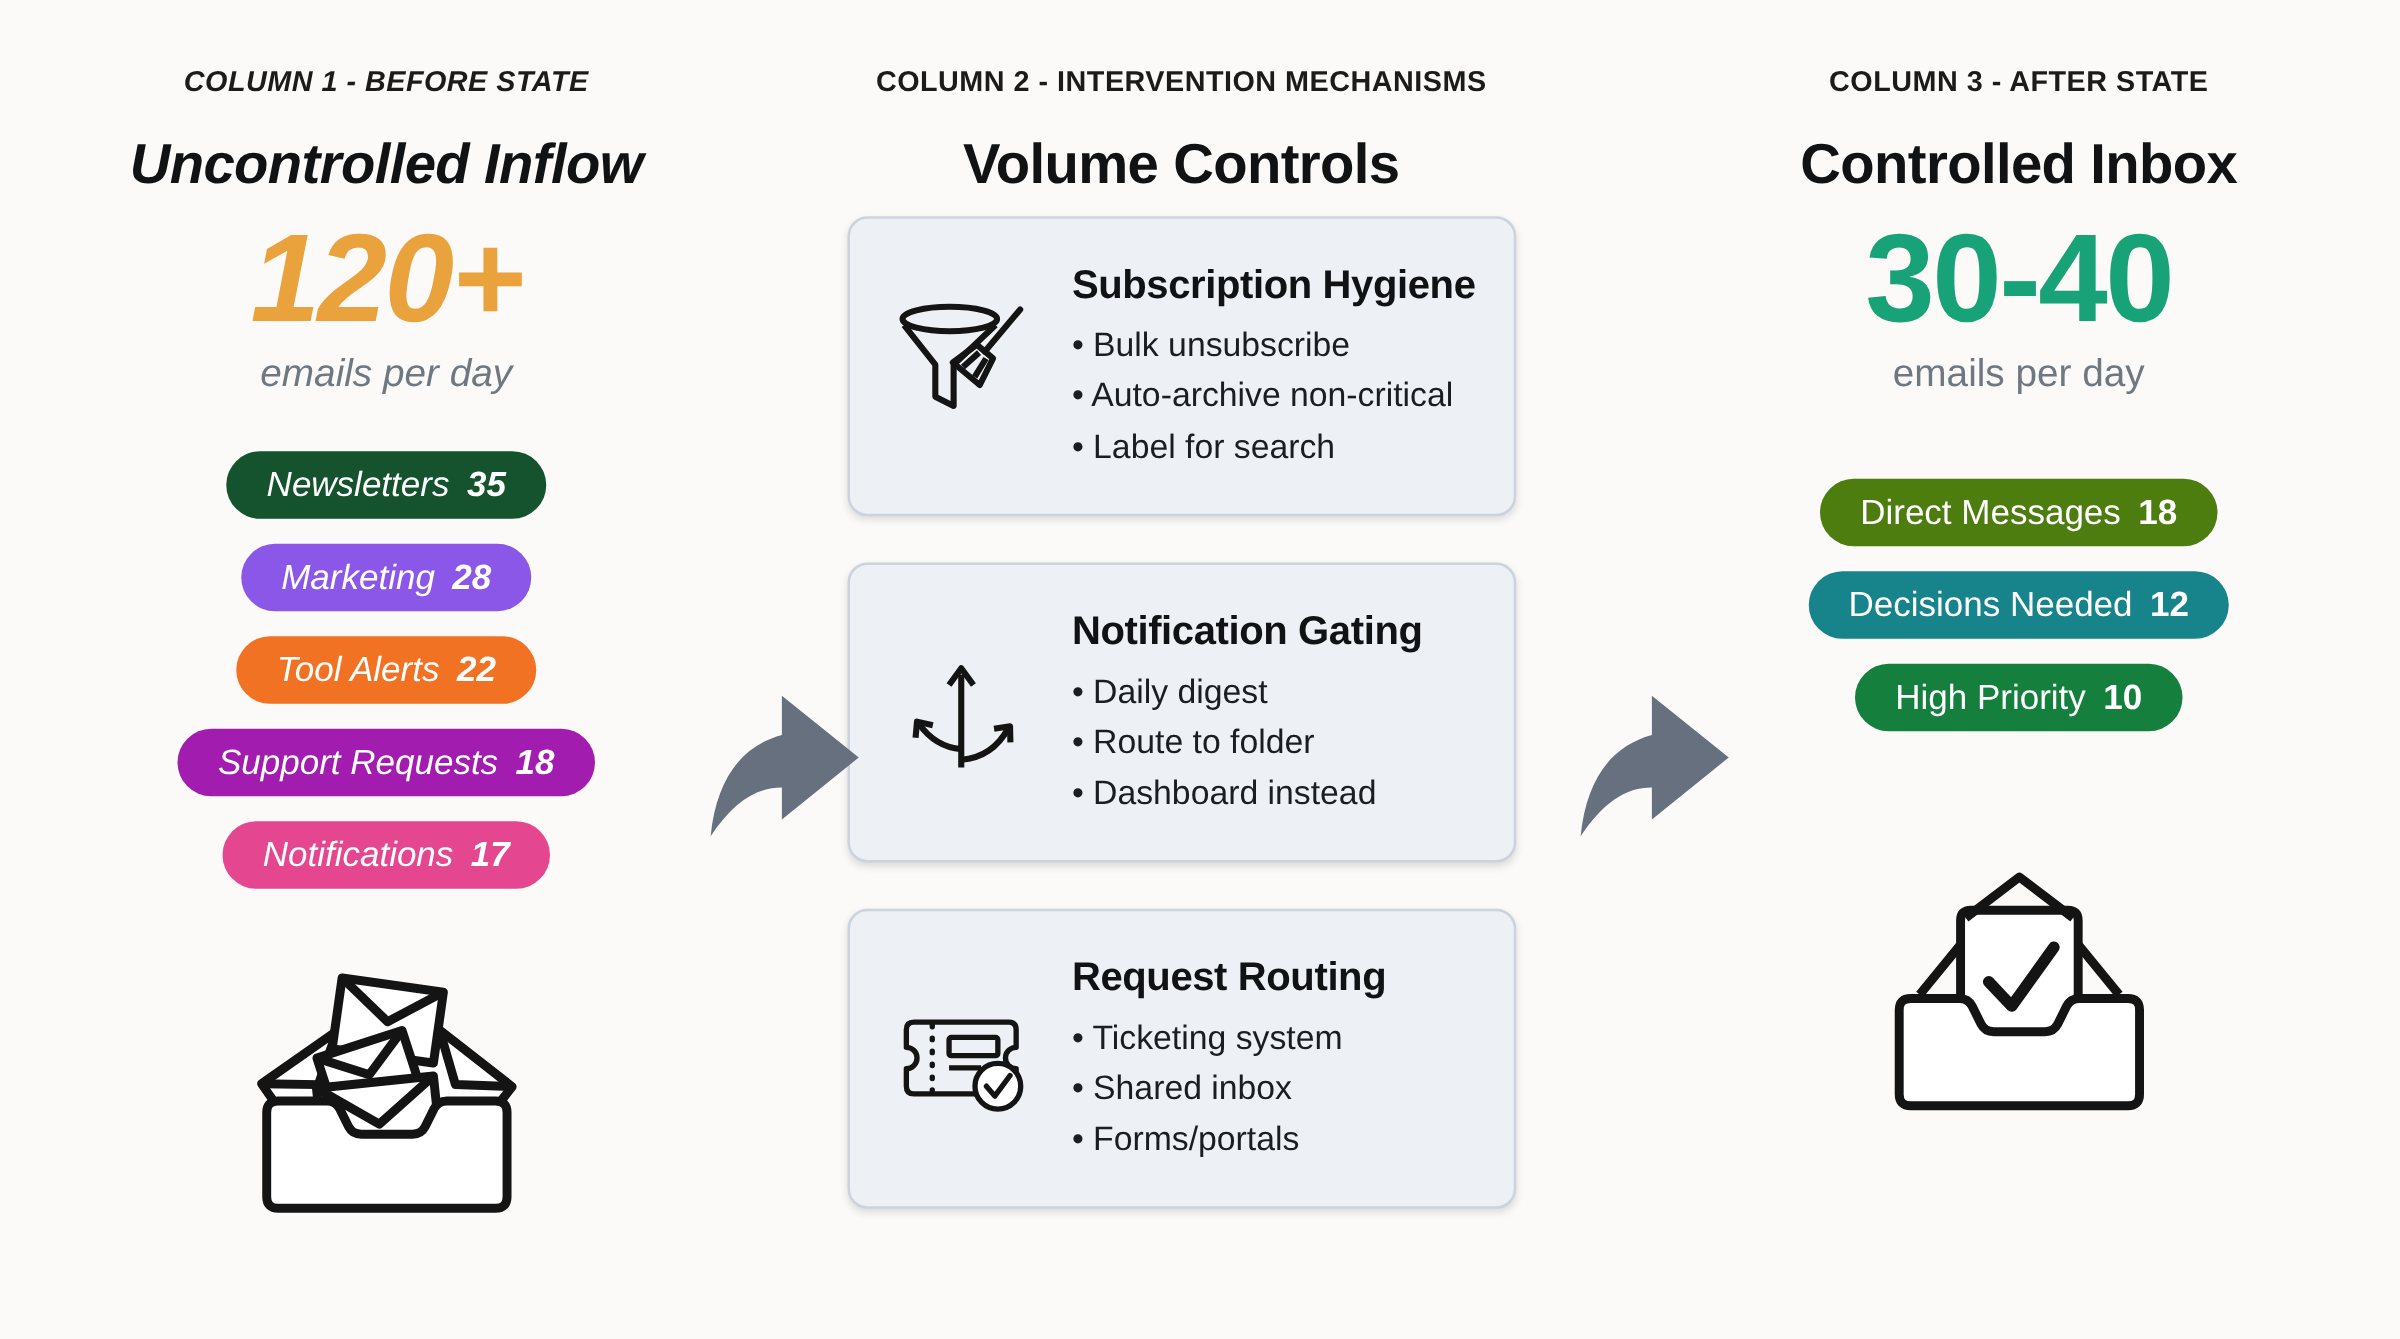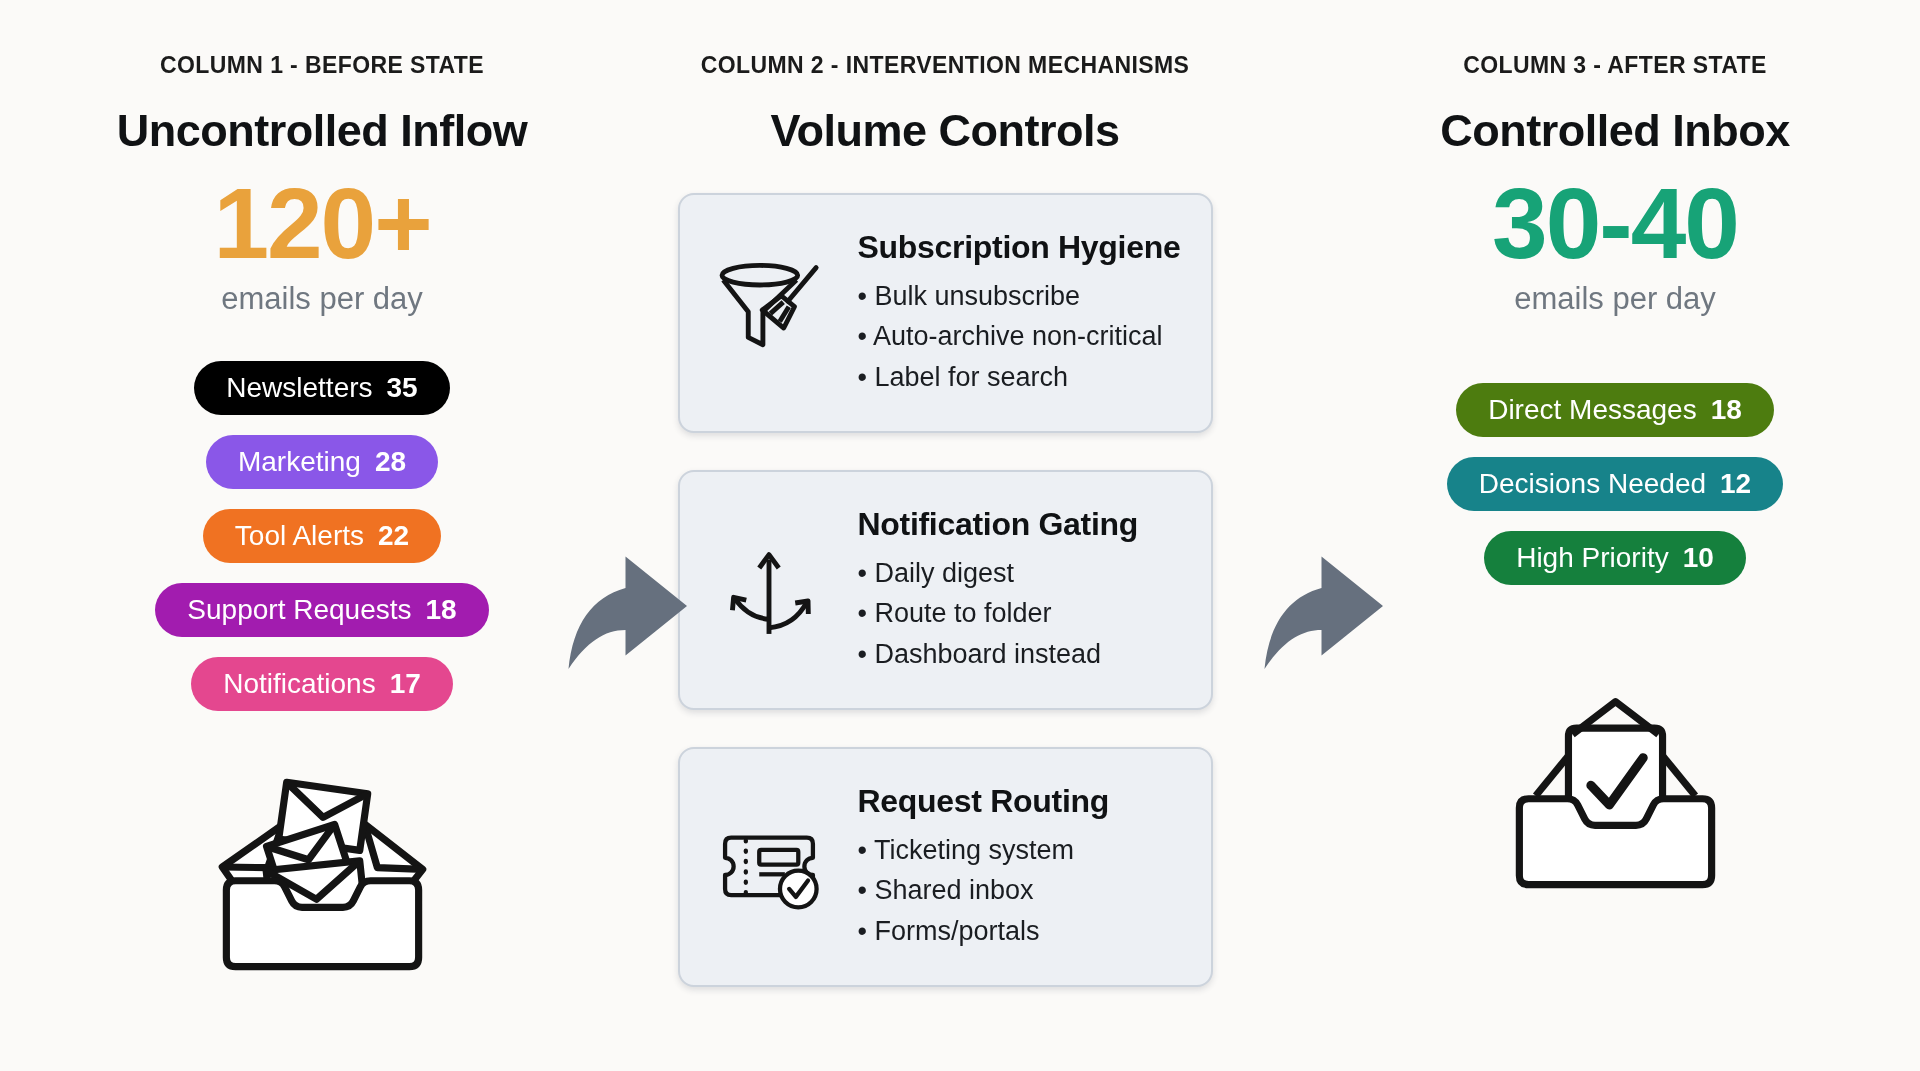--- a/index.html
+++ b/index.html
@@ -5,21 +5,21 @@
   * { margin:0; padding:0; box-sizing:border-box; }
   html,body { width:1920px; height:1071px; }
   body {
     font-family: "Liberation Sans", "DejaVu Sans", sans-serif;
     color:#15181c;
     overflow:hidden;
     position:relative;
   }
   .canvas { position:absolute; inset:0; }
   .col { position:absolute; top:0; height:1071px; text-align:center; padding-top:52px; }
-  .col-1 { left:17px;    width:610px; }
+  .col-1 { left:4px;    width:610px;font-style:italic; }
   .col-2 { left:595px; width:700px; }
   .col-3 { left:1310px; width:610px; }
 
   .kicker {
     font-size:23px; font-weight:700; letter-spacing:0.4px; color:#1b1b1b;
   }
   .col-title {
     margin-top:26px; font-size:45px; font-weight:800; color:#101214; letter-spacing:-0.5px;
   }
   .metric-value {
@@ -31,21 +31,21 @@
 
   .pill-stack { margin-top:34px; }
   .pill {
     display:inline-block; border-radius:999px; color:#ffffff;
     font-size:28px; padding:13px 32px; margin:10px 0; white-space:nowrap;
   }
   .pill-label { font-weight:400; }
   .pill-count { font-weight:700; margin-left:14px; }
   .pill-row { line-height:1; }
 
-  .cards { margin-top:36px; }
+  .cards { margin-top:16px; }
   .card {
     width:535px; margin:0 auto 37px auto; text-align:left;
     background:#edf0f4; border:2px solid #ccd3dc; border-radius:16px;
     padding:30px 28px; min-height:240px;
     display:flex; align-items:center; gap:28px;
     box-shadow:0 3px 6px rgba(40,50,70,0.14);
   }
   .card-icon { flex:0 0 122px; display:flex; align-items:center; justify-content:center; }
   .card-title { font-size:32px; font-weight:800; color:#101214; margin-bottom:10px; letter-spacing:-0.3px; }
   .card-bullets { list-style:none; }
@@ -70,21 +70,21 @@
 
 <div class="canvas">
 
   <div class="col col-1">
     <div class="kicker">COLUMN 1 - BEFORE STATE</div>
     <div class="col-title">Uncontrolled Inflow</div>
     <div class="metric-value" style="color: rgb(233, 162, 60);">120+</div>
     <div class="metric-caption">emails per day</div>
 
     <div class="pill-stack">
-      <div class="pill-row"><div class="pill" style="background-color: #000000;">
+      <div class="pill-row"><div class="pill" style="background-color: #14532d;">
         <span class="pill-label">Newsletters</span><span class="pill-count">35</span>
       </div></div>
       <div class="pill-row"><div class="pill" style="background-color: rgb(138, 87, 232);">
         <span class="pill-label">Marketing</span><span class="pill-count">28</span>
       </div></div>
       <div class="pill-row"><div class="pill" style="background-color: rgb(240, 114, 34);">
         <span class="pill-label">Tool Alerts</span><span class="pill-count">22</span>
       </div></div>
       <div class="pill-row"><div class="pill" style="background-color: #a21caf;">
         <span class="pill-label">Support Requests</span><span class="pill-count">18</span>

